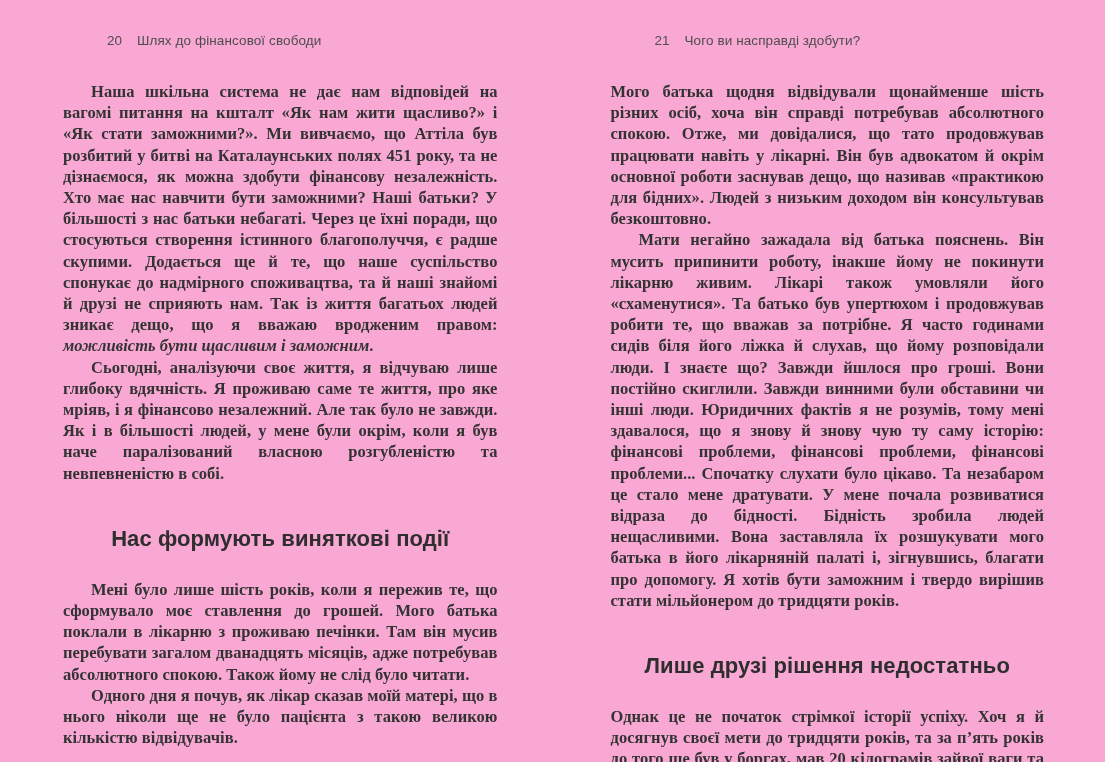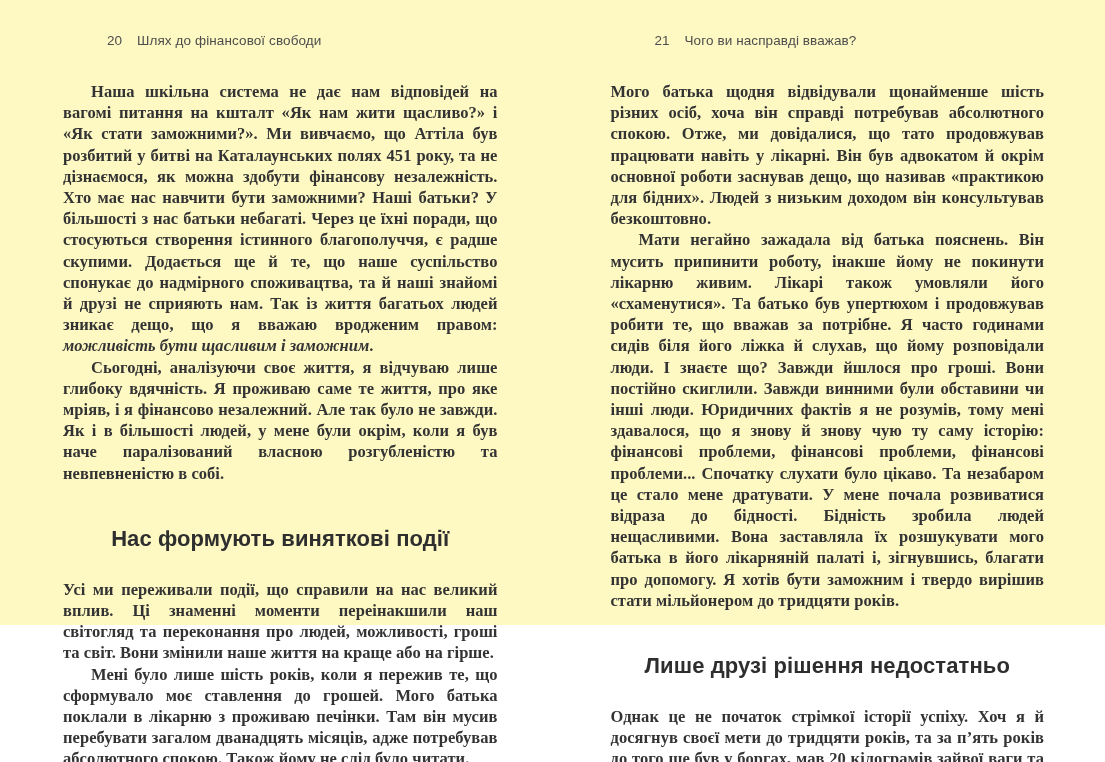--- a/index.html
+++ b/index.html
@@ -12,22 +12,22 @@
     width: 1105px;
     height: 762px;
     background: #ffffff;
     overflow: hidden;
     display: flex;
     font-family: "Liberation Serif", serif;
   }
   .page {
     box-sizing: border-box;
     width: 552.5px;
-    height: 625px;
-    background: #fef9c3;
+    height: 762px;
+    background: #f9a8d4;
   }
   .page-inner {
     box-sizing: border-box;
     width: 100%;
     height: 100%;
   }
   .page-left .page-inner  { padding: 33px 55px 0 63px; }
   .page-right .page-inner { padding: 33px 61px 0 58px; }
 
   .running-head {
@@ -84,32 +84,31 @@
   <div class="page page-left">
     <div class="page-inner">
       <div class="running-head">
         <span class="page-number">20</span>
         <span class="head-title">Шлях до фінансової свободи</span>
       </div>
       <div class="page-body">
           <p class="para indent"><span>Наша шкільна система не дає нам відповідей на вагомі питання на кшталт «Як нам жити щасливо?» і «Як стати заможними?». Ми вивчаємо, що Аттіла був розбитий у битві на Каталаунських полях 451 року, та не дізнаємося, як можна здобути фінансову незалежність. Хто має нас навчити бути заможними? Наші батьки? У більшості з нас батьки небагаті. Через це їхні поради, що стосуються створення істинного благополуччя, є радше скупими. Додається ще й те, що наше суспільство спонукає до надмірного споживацтва, та й наші знайомі й друзі не сприяють нам. Так із життя багатьох людей зникає дещо, що я вважаю вродженим правом: </span><span class="em">можливість бути щасливим і заможним</span><span>.</span></p>
           <p class="para indent"><span>Сьогодні, аналізуючи своє життя, я відчуваю лише глибоку вдячність. Я проживаю саме те життя, про яке мріяв, і я фінансово незалежний. Але так було не завжди. Як і в більшості людей, у мене були окрім, коли я був наче паралізований власною розгубленістю та невпевненістю в собі.</span></p>
           <h2 class="section-heading">Нас формують виняткові події</h2>
-          <p class="para"><span>Усі ми переживали події, що справили на нас великий вплив. Ці знаменні моменти переінакшили наш світогляд та переконання про людей, можливості, гроші та світ. Вони змінили наше життя на краще або на гірше.</span></p>
           <p class="para indent"><span>Мені було лише шість років, коли я пережив те, що сформувало моє ставлення до грошей. Мого батька поклали в лікарню з проживаю печінки. Там він мусив перебувати загалом дванадцять місяців, адже потребував абсолютного спокою. Також йому не слід було читати.</span></p>
           <p class="para indent"><span>Одного дня я почув, як лікар сказав моїй матері, що в нього ніколи ще не було пацієнта з такою великою кількістю відвідувачів.</span></p>
         </div>
     </div>
   </div>
 
   <div class="page page-right">
     <div class="page-inner">
       <div class="running-head">
         <span class="page-number">21</span>
-        <span class="head-title">Чого ви насправді вважав?</span>
+        <span class="head-title">Чого ви насправді здобути?</span>
       </div>
       <div class="page-body">
           <p class="para"><span>Мого батька щодня відвідували щонайменше шість різних осіб, хоча він справді потребував абсолютного спокою. Отже, ми довідалися, що тато продовжував працювати навіть у лікарні. Він був адвокатом й окрім основної роботи заснував дещо, що називав «практикою для бідних». Людей з низьким доходом він консультував безкоштовно.</span></p>
           <p class="para indent"><span>Мати негайно зажадала від батька пояснень. Він мусить припинити роботу, інакше йому не покинути лікарню живим. Лікарі також умовляли його «схаменутися». Та батько був упертюхом і продовжував робити те, що вважав за потрібне. Я часто годинами сидів біля його ліжка й слухав, що йому розповідали люди. І знаєте що? Завжди йшлося про гроші. Вони постійно скиглили. Завжди винними були обставини чи інші люди. Юридичних фактів я не розумів, тому мені здавалося, що я знову й знову чую ту саму історію: фінансові проблеми, фінансові проблеми, фінансові проблеми... Спочатку слухати було цікаво. Та незабаром це стало мене дратувати. У мене почала розвиватися відраза до бідності. Бідність зробила людей нещасливими. Вона заставляла їх розшукувати мого батька в його лікарняній палаті і, зігнувшись, благати про допомогу. Я хотів бути заможним і твердо вирішив стати мільйонером до тридцяти років.</span></p>
           <h2 class="section-heading">Лише друзі рішення недостатньо</h2>
           <p class="para"><span>Однак це не початок стрімкої історії успіху. Хоч я й досягнув своєї мети до тридцяти років, та за п’ять років до того ще був у боргах, мав 20 кілограмів зайвої ваги та значну невпевненість у собі. Через напружену фінансову ситуацію гроші стали центром мого життя.</span></p>
         </div>
     </div>
   </div>
 

